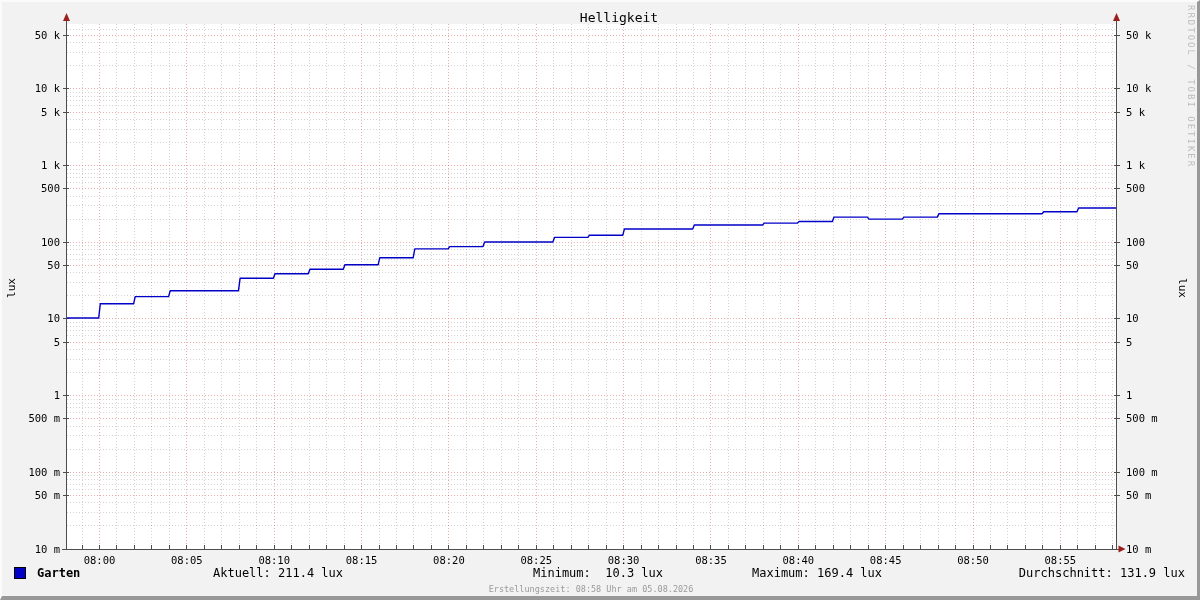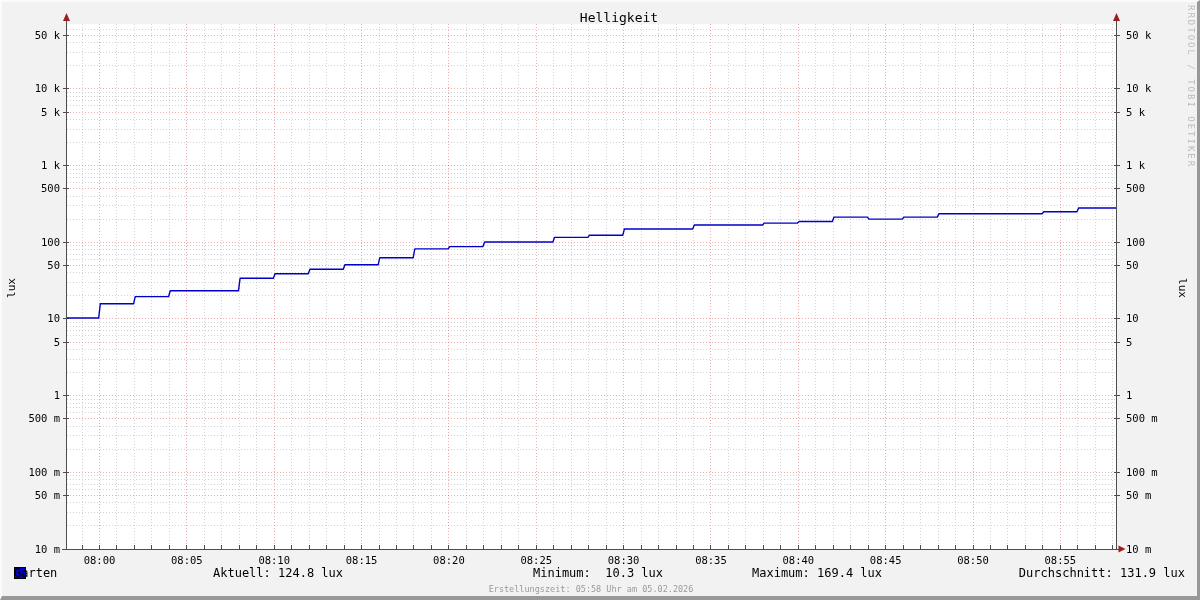--- a/index.html
+++ b/index.html
@@ -27,21 +27,21 @@
   .watermark{
     position:absolute;top:5px;right:4px;z-index:2;
     writing-mode:vertical-rl;font-size:9px;letter-spacing:2px;color:#bdbdbd;
     white-space:pre;
   }
   .legend-row span{position:absolute;top:566px;font-size:12px;white-space:pre;z-index:2;}
   .legend-swatch{
     position:absolute;left:14px;top:567px;width:10px;height:10px;z-index:2;
     border:1px solid #000;
   }
-  .legend-series{left:14px;}
+  .legend-series{left:37px;font-weight:bold;}
   .stat-aktuell{left:213px;}
   .stat-minimum{left:496px;margin-left:37px;}
   .stat-maximum{left:752px;}
   .stat-durchschnitt{right:15px;text-align:center;}
   .footer{
     position:absolute;top:584px;left:591px;transform:translateX(-50%);
     font-size:8.5px;color:#9a9a9a;white-space:pre;z-index:2;
   }
 </style>
 </head>
@@ -326,21 +326,21 @@
 <div class="chart-title">Helligkeit</div>
 
 <div class="y-unit left">lux</div>
 <div class="y-unit right">lux</div>
 
 <div class="watermark">RRDTOOL / TOBI OETIKER</div>
 
 <div class="legend-row">
   <div class="legend-swatch" style="background: rgb(0, 0, 200);"></div>
   <span class="legend-series">Garten</span>
-  <span class="stat-aktuell">Aktuell: 124.8 lux</span>
+  <span class="stat-aktuell">Aktuell: 211.4 lux</span>
   <span class="stat-minimum">Minimum:  10.3 lux</span>
   <span class="stat-maximum">Maximum: 169.4 lux</span>
   <span class="stat-durchschnitt">Durchschnitt: 131.9 lux</span>
 </div>
 
-<div class="footer">Erstellungszeit: 05:58 Uhr am 05.02.2026</div>
+<div class="footer">Erstellungszeit: 08:58 Uhr am 05.08.2026</div>
 
 <div class="frame"></div>
 
 </body></html>

